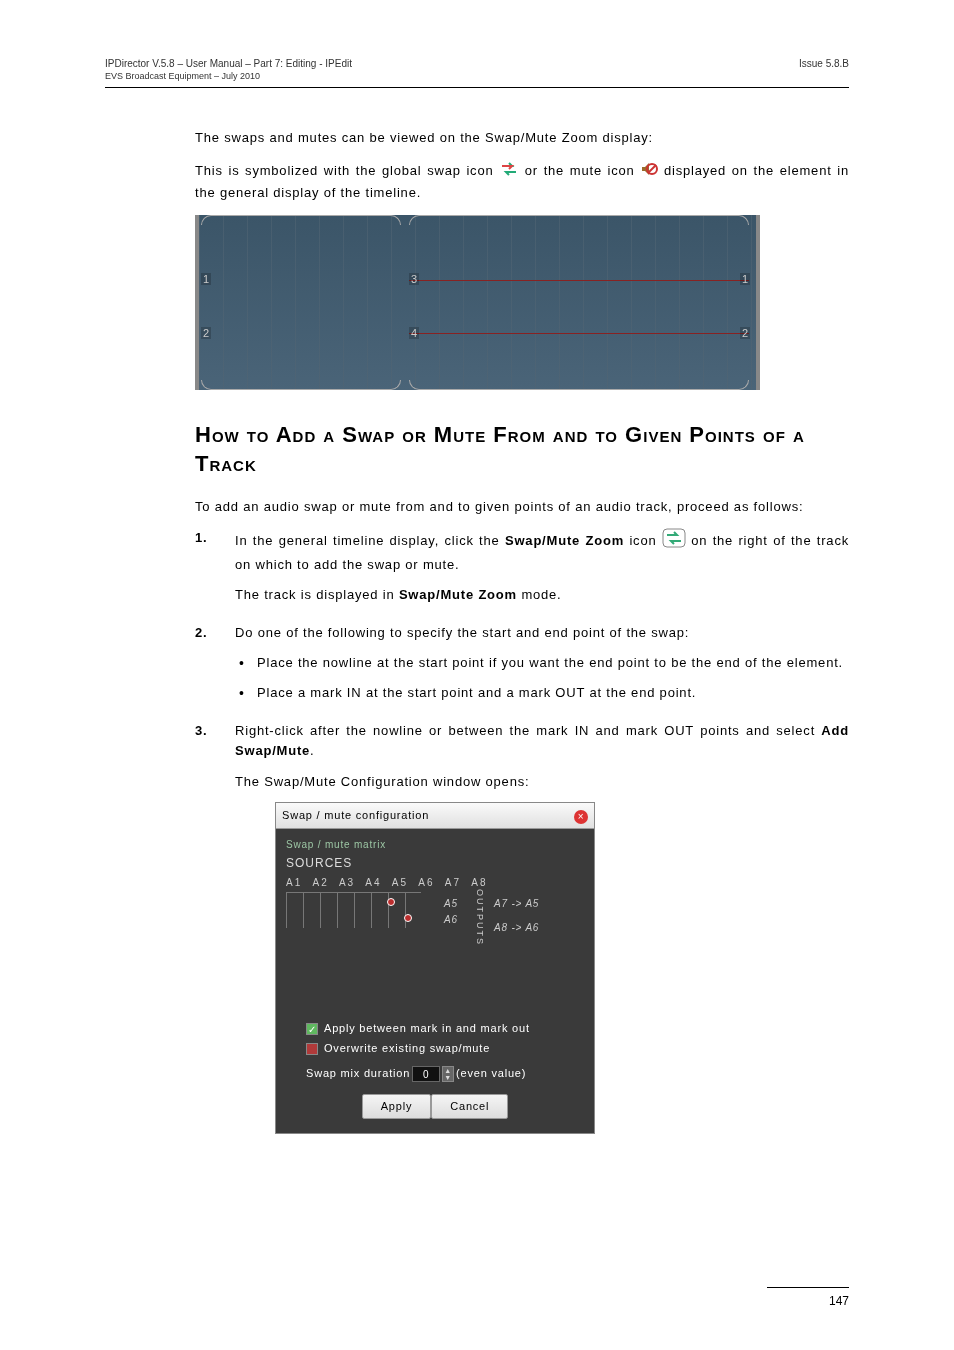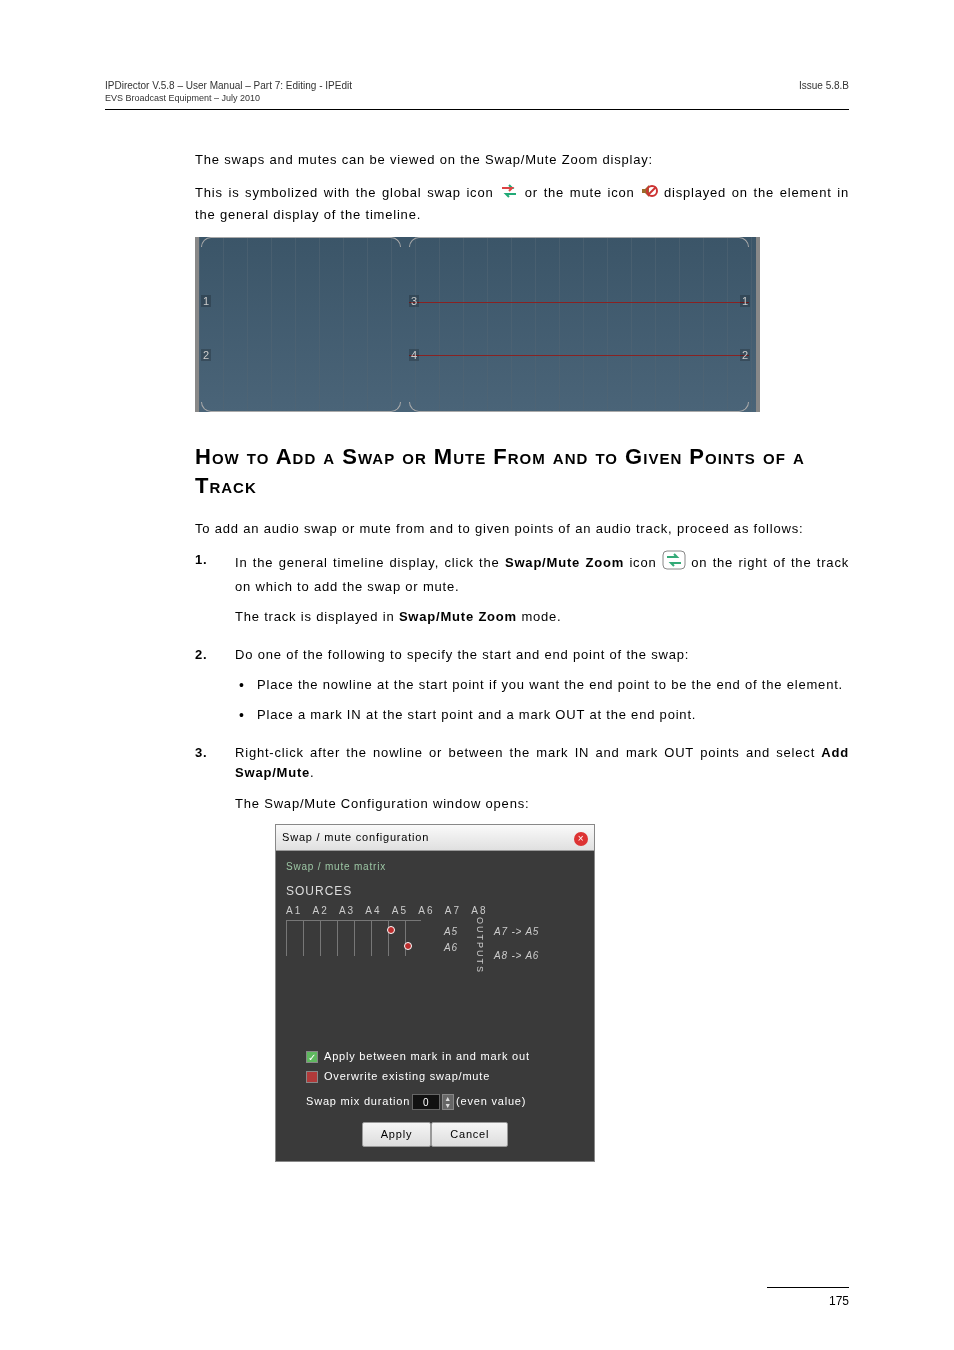--- a/index.html
+++ b/index.html
@@ -5,21 +5,21 @@
   * { box-sizing: border-box; margin: 0; padding: 0; }
   body {
     font-family: Arial, Helvetica, sans-serif;
     background: #fff;
     width: 954px;
     margin: 0 auto;
     color: #000;
     font-size: 13px;
   }
   .page {
-    padding: 80px 105px 40px 105px;
+    padding: 58px 105px 40px 105px;
     position: relative;
     min-height: 1350px;
   }
   .header-row {
     display: flex;
     justify-content: space-between;
     font-size: 10px;
     color: #333;
     margin-bottom: 2px;
   }
@@ -136,21 +136,21 @@
     border-bottom: 1px solid #999;
   }
   .dialog-close {
     width: 14px; height: 14px; border-radius: 50%;
     background: #d33; color:#fff; font-size:10px; line-height:14px; text-align:center;
   }
   .dialog-body { padding: 8px 10px 14px; }
   .fieldset-label {
     color: #9cc6a4;
     font-size: 10px;
-    margin-bottom: 8px;
+    margin-bottom: 2px;
   }
   .sources-label {
     font-family: Arial;
     letter-spacing: 1px;
     color: #ddd;
     font-size: 12px;
     margin-bottom: 2px;
   }
   .src-row {
     color: #ccc;
@@ -328,14 +328,14 @@
               <div class="dlg-btn">Apply</div>
               <div class="dlg-btn">Cancel</div>
             </div>
           </div>
         </div>
       </li>
     </ol>
   </div>
 
   <div class="footer-rule"></div>
-  <div class="footer">175</div>
+  <div class="footer">147</div>
 </div>
 
 </body></html>

